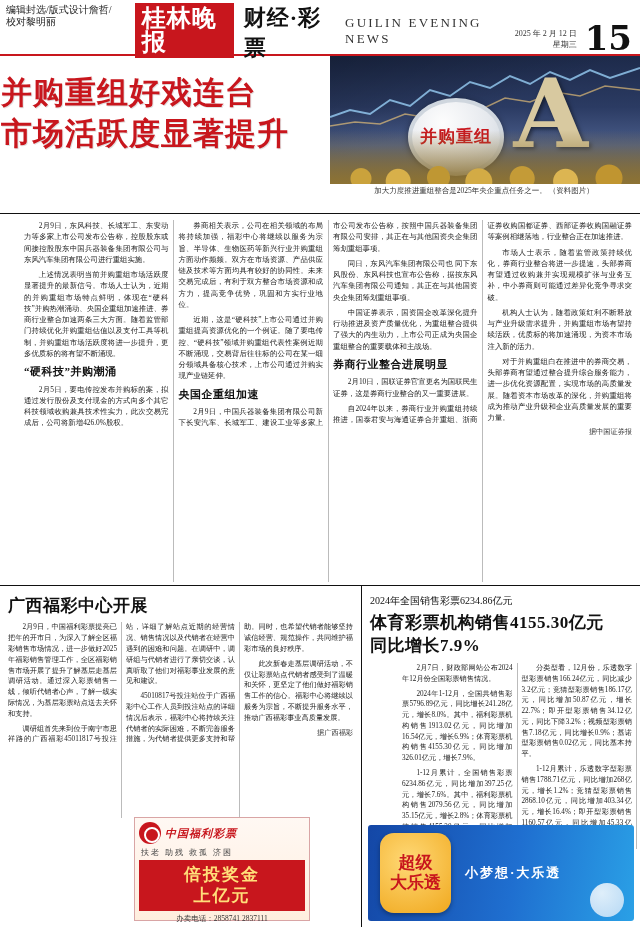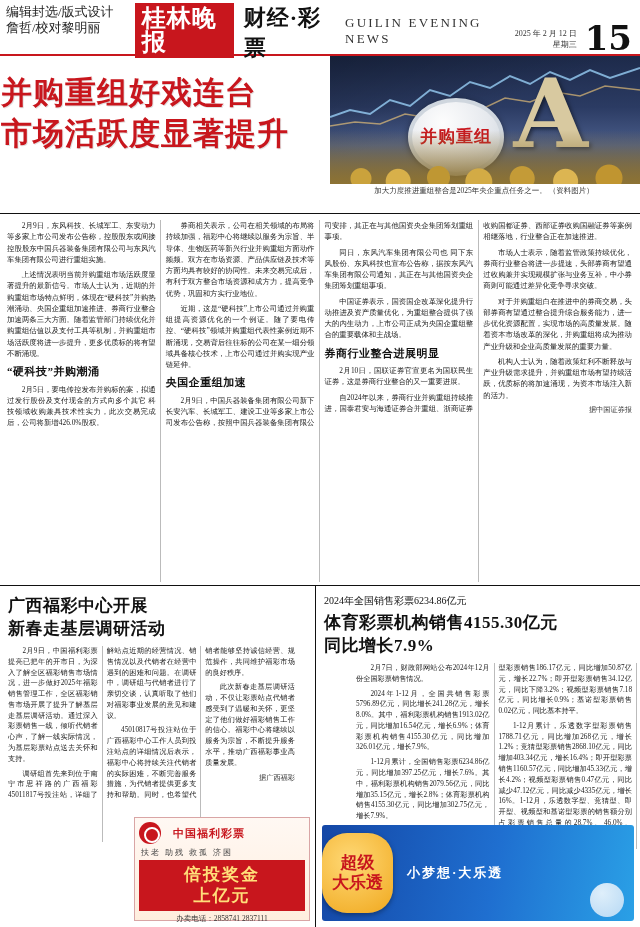--- a/index.html
+++ b/index.html
@@ -20,21 +20,21 @@
   .masthead {
     position: relative;
     height: 56px;
     border-bottom: 2px solid #c8161d;
     display: flex;
     align-items: stretch;
   }
   .mh-left {
     width: 152px;
     padding: 4px 16px 0 6px;
-    font-size: 13px;
+    font-size: 10px;
     color: #222;
     line-height: 1.2;
   }
   .mh-logo {
     display: flex;
     align-items: center;
     padding-top: 6px;
   }
   .mh-logo-box {
     background: #c8161d;
@@ -164,21 +164,21 @@
     width: 300px;
     font-size: 7.5px;
     color: #333;
     text-align: center;
   }
 
   
   .body-top {
     position: relative;
     height: 372px;
-    padding: 6px 8px 0 7px;
+    padding: 6px 8px 0 24px;
     border-bottom: 1.5px solid #111;
   }
   .cols4 {
     column-count: 4;
     column-gap: 10px;
     column-rule: 1px solid #bbb;
     height: 362px;
     font-size: 7.4px;
     line-height: 1.52;
     color: #1a1a1a;
@@ -202,22 +202,22 @@
     margin-top: 2px;
   }
 
   
   .bottom {
     position: relative;
     height: 341px;
     display: flex;
   }
   .bl {
-    width: 316px;
-    padding: 8px 20px 0 8px;
+    width: 362px;
+    padding: 8px 8px 0 8px;
     border-right: 1.5px solid #111;
     position: relative;
   }
   .br {
     flex: 1;
     padding: 8px 8px 0 8px;
     position: relative;
   }
   .bl-title {
     font-weight: bold;
@@ -241,21 +241,21 @@
 
   
   .ad-welfare {
     position: absolute;
     left: 134px; bottom: 6px;
     width: 176px; height: 104px;
     border: 1px solid #d9a5a5;
     background: linear-gradient(#fff8f3, #ffeede);
     padding: 4px;
   }
-  .aw-row { display: flex; align-items: center; gap: 12px; }
+  .aw-row { display: flex; align-items: center; gap: 4px; font-style: italic; }
   .aw-ball {
     width: 22px; height: 22px; border-radius: 50%;
     background: #c8161d;
     position: relative;
     flex: none;
   }
   .aw-ball::after {
     content: "";
     position: absolute; left: 5px; top: 5px;
     width: 12px; height: 12px; border-radius: 50%;
@@ -293,22 +293,23 @@
   .ad-sport {
     position: absolute;
     left: 6px; right: 6px; bottom: 6px;
     height: 96px;
     background: linear-gradient(100deg, #1447a6, #1f6fd0 55%, #2aa0e6);
     border-radius: 3px;
     overflow: hidden;
     display: flex; align-items: center;
   }
   .as-badge {
+    margin-left: 12px;
     background: radial-gradient(circle at 40% 35%, #ffd976, #f0a81e);
-    border-radius: 25px;
+    border-radius: 14px;
     padding: 20px 10px;
     color: #c8161d;
     font-weight: bold;
     font-size: 17px;
     line-height: 1.15;
     text-align: center;
     box-shadow: 0 2px 5px rgba(0,0,0,.35);
   }
   .as-tag { color: #fff; font-weight: bold; font-size: 13px; margin-left: 14px; letter-spacing: 2px; }
   .as-ball {
@@ -366,32 +367,31 @@
       <p>券商相关表示，公司在相关领域的布局将持续加强，福彩中心将继续以服务为宗旨、半导体、生物医药等新兴行业并购重组方面动作频频。双方在市场资源、产品供应链及技术等方面均具有较好的协同性。未来交易完成后，有利于双方整合市场资源和成方力，提高竞争优势，巩固和方实行业地位。</p>
       <p>近期，这是“硬科技”上市公司通过并购重组提高资源优化的一个例证。随了要电传控、“硬科技”领域并购重组代表性案例近期不断涌现，交易背后往往标的公司在某一细分领域具备核心技术，上市公司通过并购实现产业链延伸。</p>
       <p class="sub-h">央国企重组加速</p>
       <p>2月9日，中国兵器装备集团有限公司新下长安汽车、长城军工、建设工业等多家上市公司发布公告称，按照中国兵器装备集团有限公司安排，其正在与其他国资央企集团筹划重组事项。</p>
       <p>同日，东风汽车集团有限公司也 同下东风股份、东风科技也宣布公告称，据按东风汽车集团有限公司通知，其正在与其他国资央企集团筹划重组事项。</p>
       <p>中国证券表示，国资国企改革深化提升行动推进及资产质量优化，为重组整合提供了强大的内生动力，上市公司正成为央国企重组整合的重要载体和主战场。</p>
       <p class="sub-h">券商行业整合进展明显</p>
       <p>2月10日，国联证券官宣更名为国联民生证券，这是券商行业整合的又一重要进展。</p>
       <p>自2024年以来，券商行业并购重组持续推进，国泰君安与海通证券合并重组、浙商证券收购国都证券、西部证券收购国融证券等案例相继落地，行业整合正在加速推进。</p>
       <p>市场人士表示，随着监管政策持续优化，券商行业整合将进一步提速，头部券商有望通过收购兼并实现规模扩张与业务互补，中小券商则可能通过差异化竞争寻求突破。</p>
+      <p>机构人士认为，随着政策红利不断释放与产业升级需求提升，并购重组市场有望持续活跃，优质标的将加速涌现，为资本市场注入新的活力。</p>
       <p>对于并购重组白在推进中的券商交易，头部券商有望通过整合提升综合服务能力，进一步优化资源配置，实现市场的高质量发展。随着资本市场改革的深化，并购重组将成为推动产业升级和企业高质量发展的重要力量。</p>
-      <p>机构人士认为，随着政策红利不断释放与产业升级需求提升，并购重组市场有望持续活跃，优质标的将加速涌现，为资本市场注入新的活力。</p>
       <p class="sign">据中国证券报</p>
     </div>
   </div>
 
   <div class="bottom">
 
     <div class="bl">
       <div class="bl-title">
         <div>广西福彩中心开展</div>
-        <div>新春走基层调研活动</div>
       </div>
       <div class="bl-cols">
         <p>2月9日，中国福利彩票提亮已把年的开市日，为深入了解全区福彩销售市场情况，进一步做好2025年福彩销售管理工作，全区福彩销售市场开展了提升了解基层走基层调研活动。通过深入彩票销售一线，倾听代销者心声，了解一线实际情况，为基层彩票站点送去关怀和支持。</p>
         <p>调研组首先来到位于南宁市思祥路的广西福彩45011817号投注站，详细了解站点近期的经营情况、销售情况以及代销者在经营中遇到的困难和问题。在调研中，调研组与代销者进行了亲切交谈，认真听取了他们对福彩事业发展的意见和建议。</p>
         <p>45010817号投注站位于广西福彩中心工作人员到投注站点的详细情况后表示，福彩中心将持续关注代销者的实际困难，不断完善服务措施，为代销者提供更多支持和帮助。同时，也希望代销者能够坚持诚信经营、规范操作，共同维护福彩市场的良好秩序。</p>
         <p>此次新春走基层调研活动，不仅让彩票站点代销者感受到了温暖和关怀，更坚定了他们做好福彩销售工作的信心。福彩中心将继续以服务为宗旨，不断提升服务水平，推动广西福彩事业高质量发展。</p>
         <p class="sign">据广西福彩</p>
       </div>
 
       <div class="ad-welfare">

